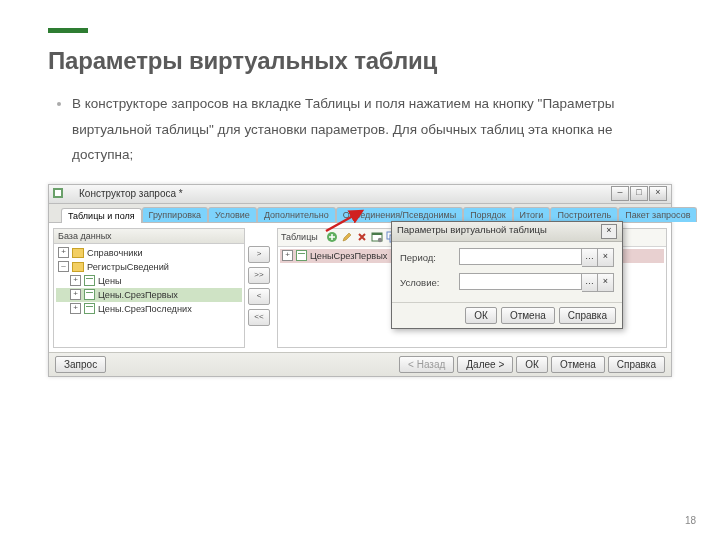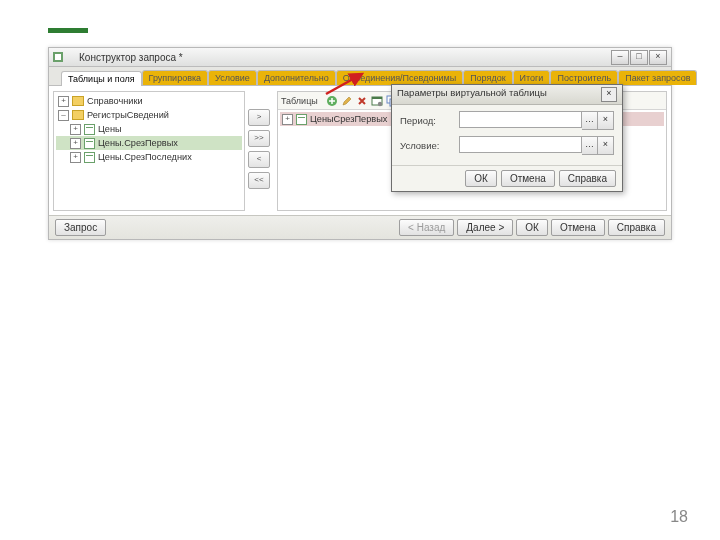--- a/index.html
+++ b/index.html
@@ -2,31 +2,31 @@
 <html><head>
 <meta charset="utf-8">
 <style>
   html,body{margin:0;padding:0;width:720px;height:540px;background:#fff;font-family:Arial,Helvetica,sans-serif;color:#333;overflow:hidden}
   .slide{position:relative;width:720px;height:540px;box-sizing:border-box;padding:28px 48px 0 48px}
   .accent-bar{width:40px;height:5px;background:#2e7d32;margin-bottom:14px}
   .title{font-size:24px;font-weight:700;color:#5a5a5a;letter-spacing:-.2px;margin:0 0 16px 0}
   ul.bullets{margin:0 0 16px 0;padding-left:24px;color:#7a7a7a}
   ul.bullets li{font-size:13.5px;line-height:1.9;color:#555}
   ul.bullets li::marker{color:#aaa}
-  .page-num{position:absolute;right:32px;bottom:14px;font-size:16px;color:#888}
+  .page-num{position:absolute;right:24px;bottom:14px;font-size:10px;color:#888}
 
   
   .win{border:1px solid #b8b8b8;background:#ededed;font-size:10px;color:#333;box-shadow:0 0 4px rgba(0,0,0,.15)}
   .titlebar{display:flex;align-items:center;justify-content:space-between;background:linear-gradient(#f7f7f7,#dfe0df);border-bottom:1px solid #bbb;height:18px;padding:0 4px}
   .titlebar .left{display:flex;gap:16px}
   .win-icon{width:10px;height:10px}
   .winbtns{display:flex;gap:1px}
   .winbtn{width:16px;height:13px;background:linear-gradient(#fdfdfd,#d7d7d7);border:1px solid #9a9a9a;font-size:9px;line-height:11px;text-align:center;color:#444}
   .tabs{display:flex;background:#e6e6e2;border-bottom:1px solid #bdbdbd;padding-left:12px;gap:0;height:18px;align-items:flex-end}
-  .tab{padding:2px 6px;border:1px solid #bdbdbd;border-bottom:none;background:#eab308;border-radius:3px 3px 0 0;font-size:9px;color:#555;white-space:nowrap}
+  .tab{padding:2px 6px;border:1px solid #bdbdbd;border-bottom:none;background:#7dd3fc;border-radius:3px 3px 0 0;font-size:9px;color:#555;white-space:nowrap}
   .tab.active{background:#fff;color:#000;position:relative;top:1px}
   .work{display:flex;background:#fff;border-top:1px solid #fff;height:128px}
   .pane{border:1px solid #c9c9c9;margin:4px 0 4px 4px;background:#fff;display:flex;flex-direction:column;min-width:0}
   .pane.db{width:190px}
   .pane.tbl{flex:1;margin-right:4px}
   .pane-header{background:linear-gradient(#f3f3ef,#e3e3dc);border-bottom:1px solid #ccc;padding:2px 4px;font-size:9px;color:#444}
   .tree{padding:2px 2px;font-size:9.2px;line-height:14px}
   .tree-row{display:flex;align-items:center;gap:3px;padding:0 2px;white-space:nowrap}
   .tree-row.ind1{padding-left:14px}
   .tree-row.sel{background:#cfe3c5}
@@ -57,20 +57,24 @@
   .form-input{flex:1;display:flex}
   .form-input input{flex:1;border:1px solid #a5a5a5;height:15px;font-size:9px;padding:0 2px;background:#fff}
   .pick{width:15px;height:17px;border:1px solid #a5a5a5;border-left:none;background:linear-gradient(#fafafa,#e2e2e2);font-size:9px;text-align:center;line-height:15px}
   .dlg-footer{display:flex;justify-content:flex-end;gap:4px;padding:4px 6px;border-top:1px solid #cfcfc9}
 </style>
 </head>
 <body>
 
 <div class="slide">
   <div class="accent-bar"></div>
+  <h1 class="title">Параметры виртуальных таблиц</h1>
+  <ul class="bullets">
+    <li>В конструкторе запросов на вкладке Таблицы и поля нажатием на кнопку "Параметры виртуальной таблицы" для установки параметров. Для обычных таблиц эта кнопка не доступна;</li>
+  </ul>
 
   <div class="win" style="position:relative">
     <div class="titlebar">
       <div class="left">
         <svg class="win-icon" viewBox="0 0 10 10">
             <rect x="0" y="0" width="10" height="10" fill="#6aa06a"></rect>
             <rect x="2" y="2" width="6" height="6" fill="#fff"></rect>
           </svg>
         <span>Конструктор запроса *</span>
       </div>
@@ -88,20 +92,21 @@
       <div class="tab">Дополнительно</div>
       <div class="tab">Объединения/Псевдонимы</div>
       <div class="tab">Порядок</div>
       <div class="tab">Итоги</div>
       <div class="tab">Построитель</div>
       <div class="tab">Пакет запросов</div>
     </div>
 
     <div class="work">
       <div class="pane db">
+        <div class="pane-header">База данных</div>
         <div class="tree">
           <div class="tree-row">
               <span class="exp">+</span>
               <span class="folder"></span>
               <span>Справочники</span>
             </div>
           <div class="tree-row">
               <span class="exp">–</span>
               <span class="folder"></span>
               <span>РегистрыСведений</span>

